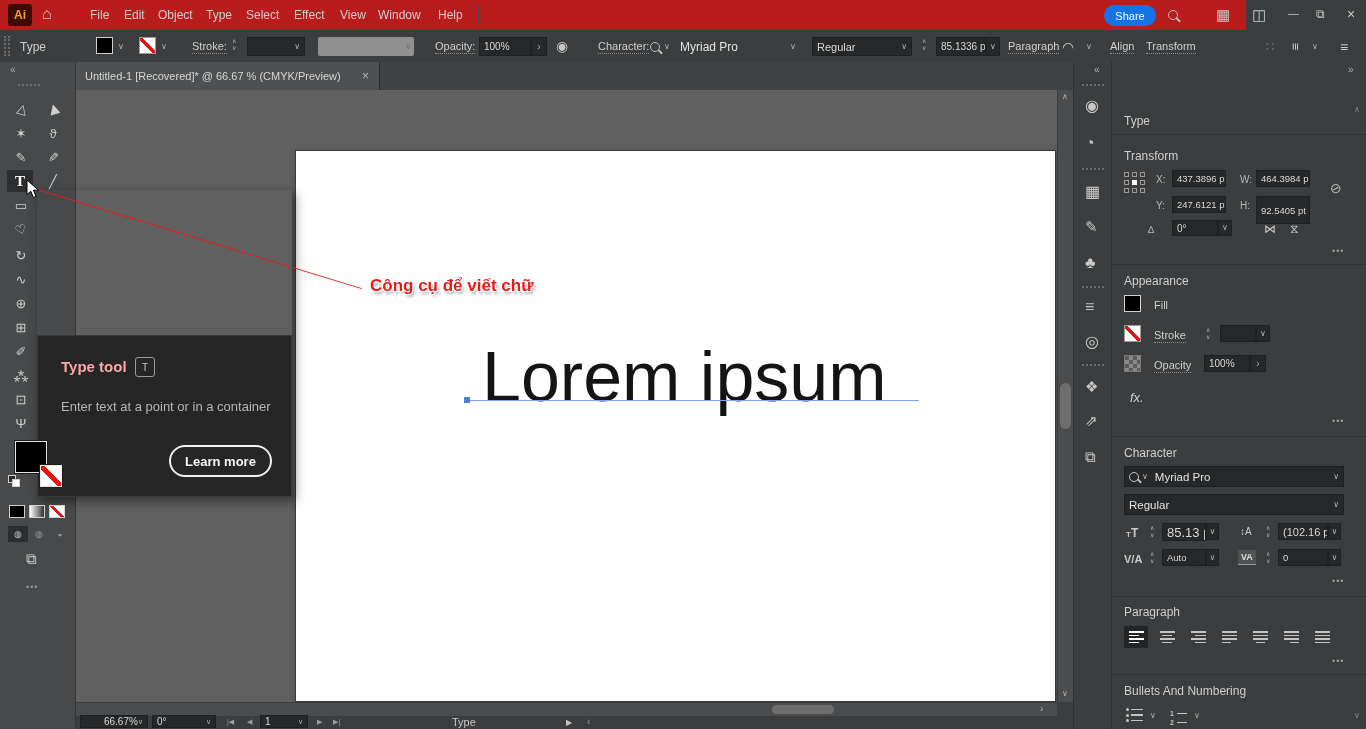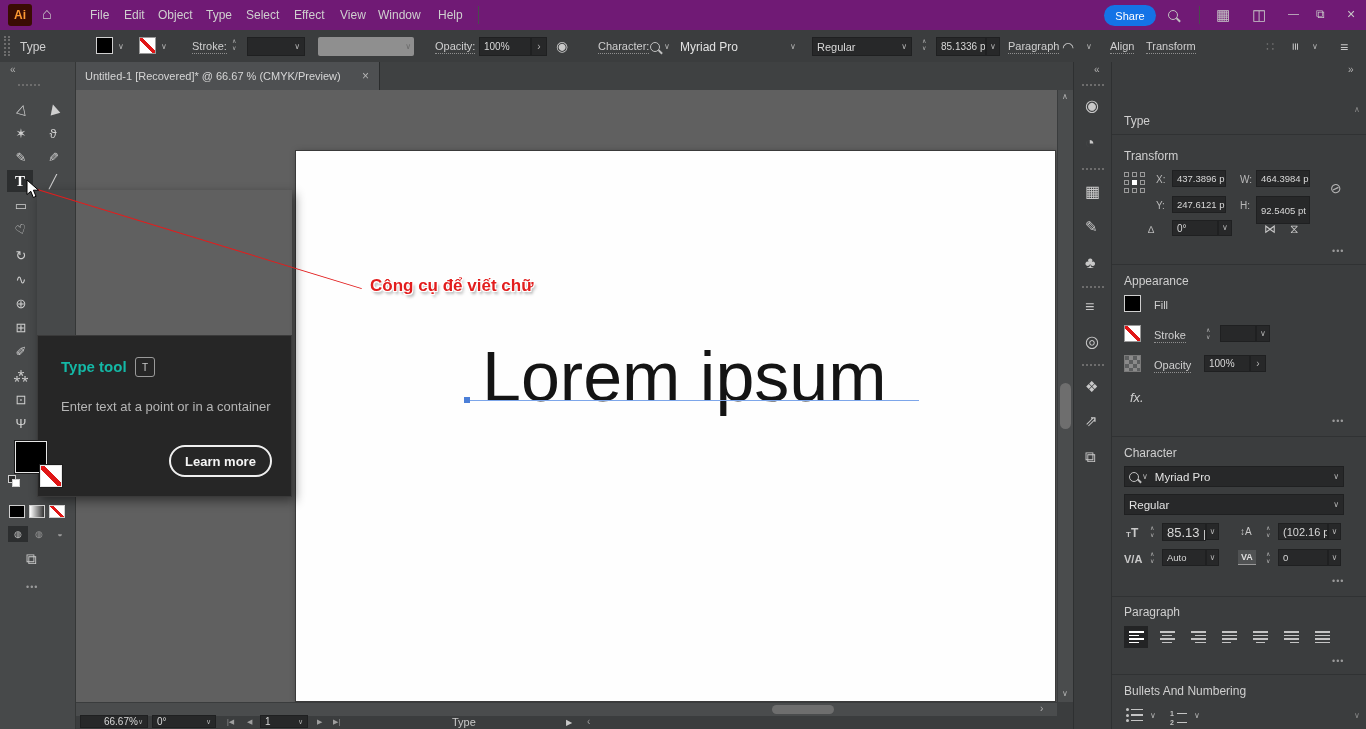--- a/index.html
+++ b/index.html
@@ -54,21 +54,21 @@
   .ibeam::before{top:0}.ibeam::after{bottom:0}
   .ibeam i{position:absolute;left:5.5px;top:2px;bottom:2px;width:3px;background:#111}
   .ttic{font-size:12px;font-weight:bold;color:#c9c9c9}
   .ttic::first-letter{font-size:8px}
 </style>
 </head>
 <body>
 
 <div id="app">
 
-  <div class="a" style="left:0;top:0;width:1366px;height:30px;background:#701a75;border-bottom:1px solid #272829">
+  <div class="a" style="left:0;top:0;width:1246px;height:30px;background:#b91c1c;border-bottom:1px solid #272829">
     <div class="a" style="left:8px;top:4px;width:24px;height:22px;background:#3a0c03;color:#ff9a33;font-weight:bold;font-size:12px;display:flex;align-items:center;justify-content:center;border-radius:3px">Ai</div>
     <div class="a icon" style="left:42px;top:5px;font-size:16px">⌂</div>
     <div class="a lbl" style="left:90px;top:8px;font-size:12px">File</div>
     <div class="a lbl" style="left:124px;top:8px;font-size:12px">Edit</div>
     <div class="a lbl" style="left:158px;top:8px;font-size:12px">Object</div>
     <div class="a lbl" style="left:206px;top:8px;font-size:12px">Type</div>
     <div class="a lbl" style="left:246px;top:8px;font-size:12px">Select</div>
     <div class="a lbl" style="left:294px;top:8px;font-size:12px">Effect</div>
     <div class="a lbl" style="left:340px;top:8px;font-size:12px">View</div>
     <div class="a lbl" style="left:378px;top:8px;font-size:12px">Window</div>
@@ -469,21 +469,21 @@
     <div class="a nlist" style="left:58px;top:646px">
         <b data-n="1"></b>
         <b data-n="2"></b>
       </div>
     <span class="a chev" style="left:82px;top:650px">∨</span>
     <span class="a chev" style="left:242px;top:650px;color:#8a8a8a">∨</span>
   </div>
 
   <div class="a" style="left:37px;top:190px;width:255px;height:307px;z-index:20;box-shadow:3px 4px 10px rgba(0,0,0,.45)">
     <div class="a" style="left:0;top:145px;width:255px;height:162px;background:#262626;border:1px solid #3a3a3a;box-sizing:border-box">
-      <span class="a" style="left:23px;top:22px;font-size:15px;font-weight:bold;color:#14b8a6">Type tool</span>
+      <span class="a" style="left:23px;top:22px;font-size:15px;font-weight:bold;color:#fca5a5">Type tool</span>
       <span class="a" style="left:97px;top:21px;width:18px;height:18px;border:1px solid #9a9a9a;border-radius:3px;color:#c9c9c9;font-size:10px;display:flex;align-items:center;justify-content:center">T</span>
       <span class="a" style="left:23px;top:63px;font-size:13px;color:#b5b5b5;white-space:nowrap">Enter text at a point or in a container</span>
       <div class="a" style="left:131px;top:109px;width:99px;height:28px;border:2px solid #f0f0f0;border-radius:16px;color:#f5f5f5;font-size:13px;font-weight:bold;display:flex;align-items:center;justify-content:center">Learn more</div>
     </div>
   </div>
 
   <div class="a" style="left:31px;top:187px;width:346px;height:0;border-top:1.6px solid #e21d1d;transform:rotate(17deg);transform-origin:0 0;z-index:40"></div>
   <div class="a" style="left:370px;top:276px;z-index:40;font-size:17px;font-weight:bold;color:#e21d1d;white-space:nowrap;text-shadow:-1px -1px 0 #fff,1px -1px 0 #fff,-1px 1px 0 #fff,1px 1px 0 #fff,2px 3px 3px rgba(0,0,0,.35)">Công cụ để viết chữ</div>
 
   <svg class="a" style="left:26px;top:179px;z-index:50" width="15" height="20" viewBox="0 0 15 20">

